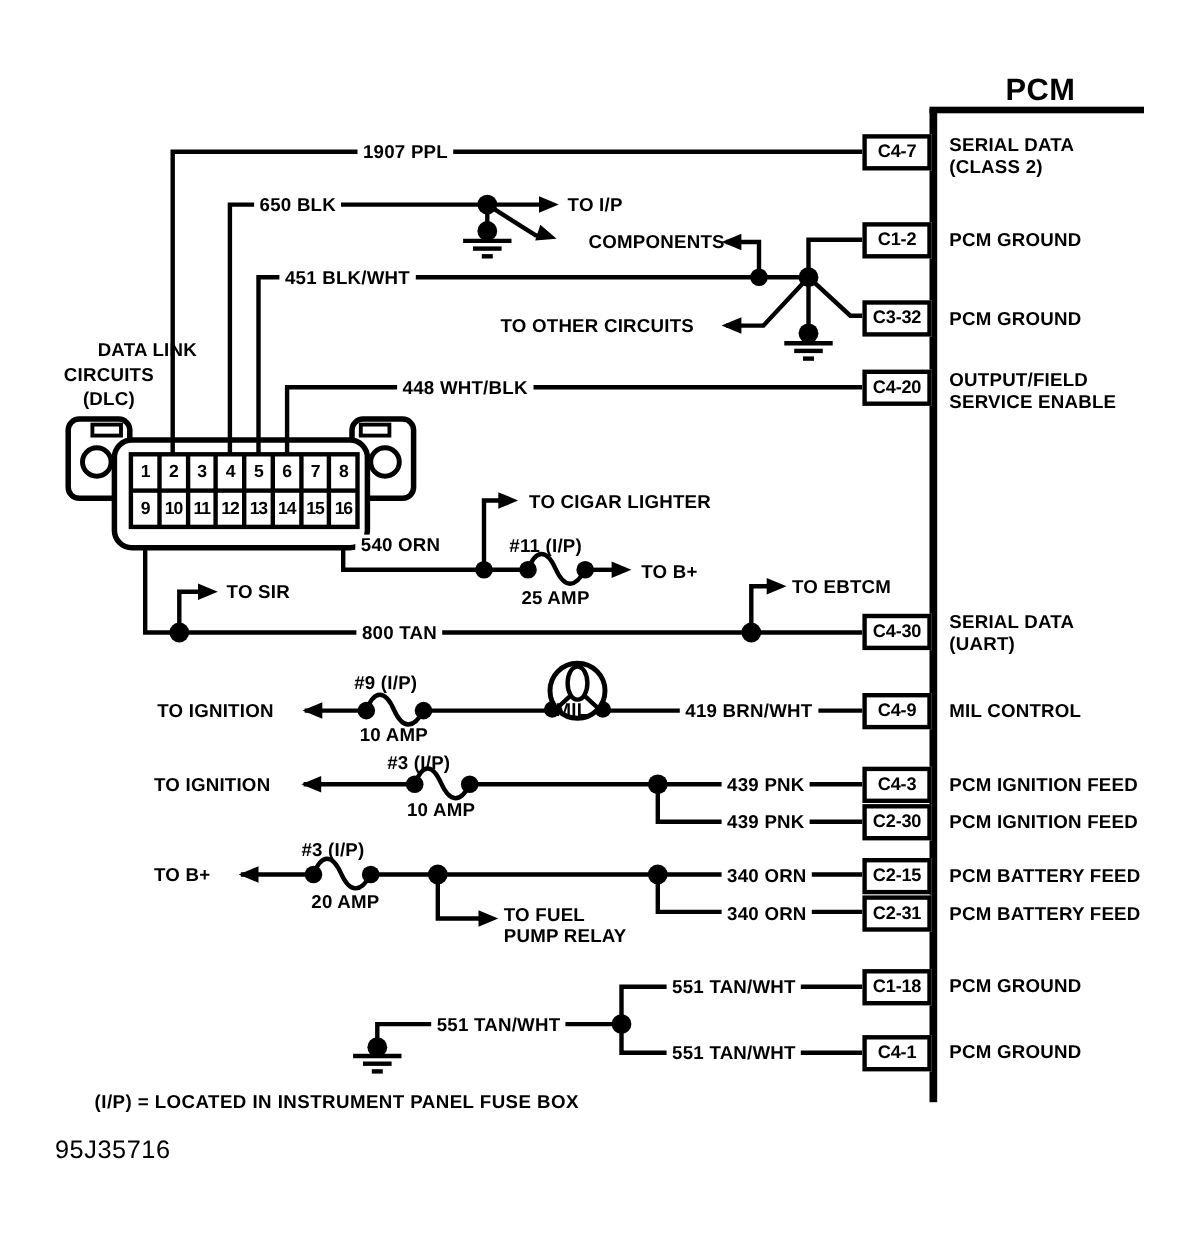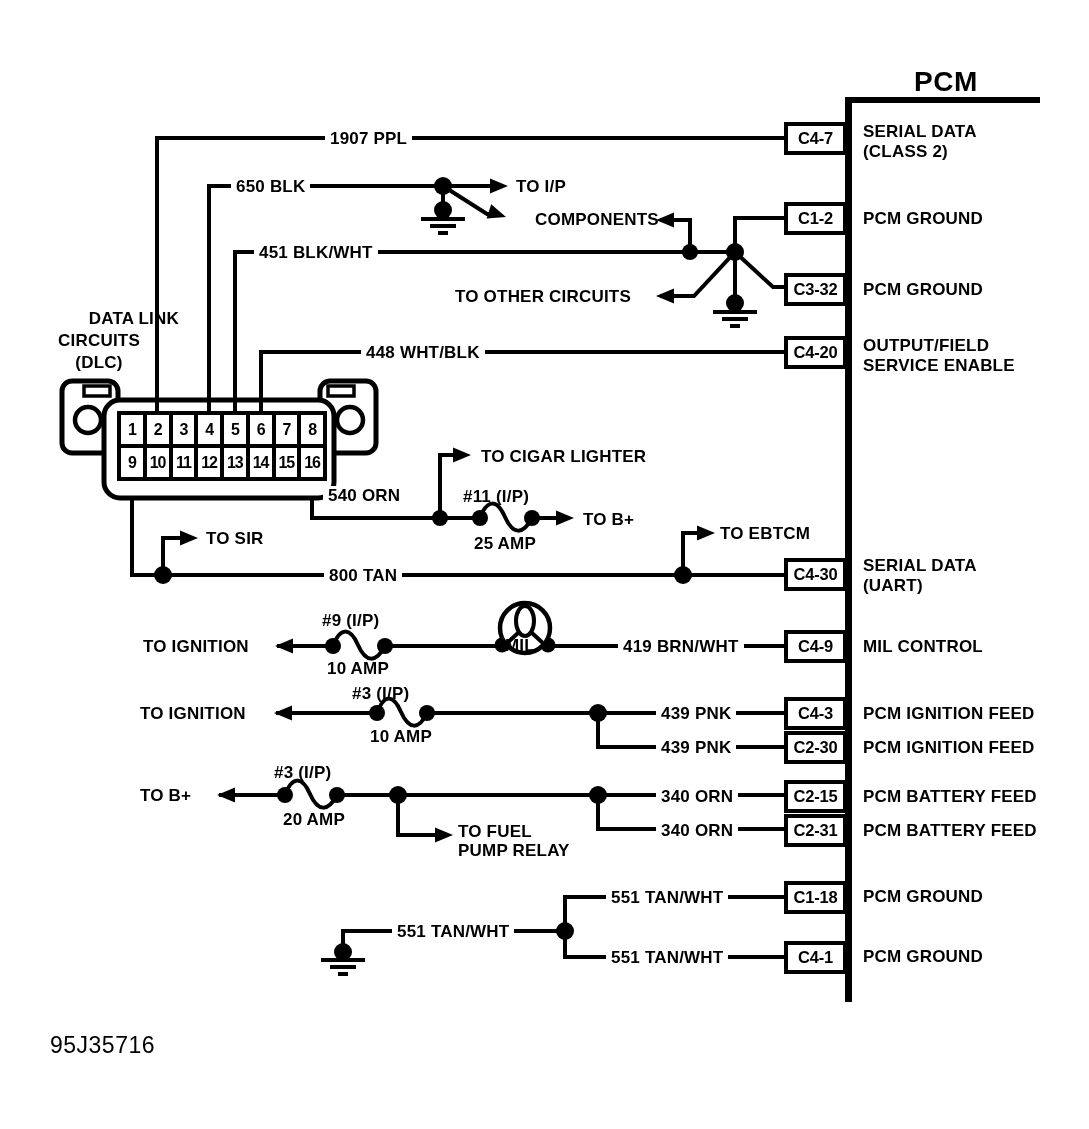--- a/index.html
+++ b/index.html
@@ -228,14 +228,15 @@
   <div class="t pinlabel" style="top:576px;">(UART)</div>
   <div class="t pinlabel" style="top:637px;">MIL CONTROL</div>
   <div class="t pinlabel" style="top:704px;">PCM IGNITION FEED</div>
   <div class="t pinlabel" style="top:738px;">PCM IGNITION FEED</div>
   <div class="t pinlabel" style="top:787px;">PCM BATTERY FEED</div>
   <div class="t pinlabel" style="top:821px;">PCM BATTERY FEED</div>
   <div class="t pinlabel" style="top:887px;">PCM GROUND</div>
   <div class="t pinlabel" style="top:947px;">PCM GROUND</div>
 
   <div class="title">PCM</div>
+  <div class="foot">(I/P) = LOCATED IN INSTRUMENT PANEL FUSE BOX</div>
   <div class="part">95J35716</div>
 </div>
 
 </body></html>

